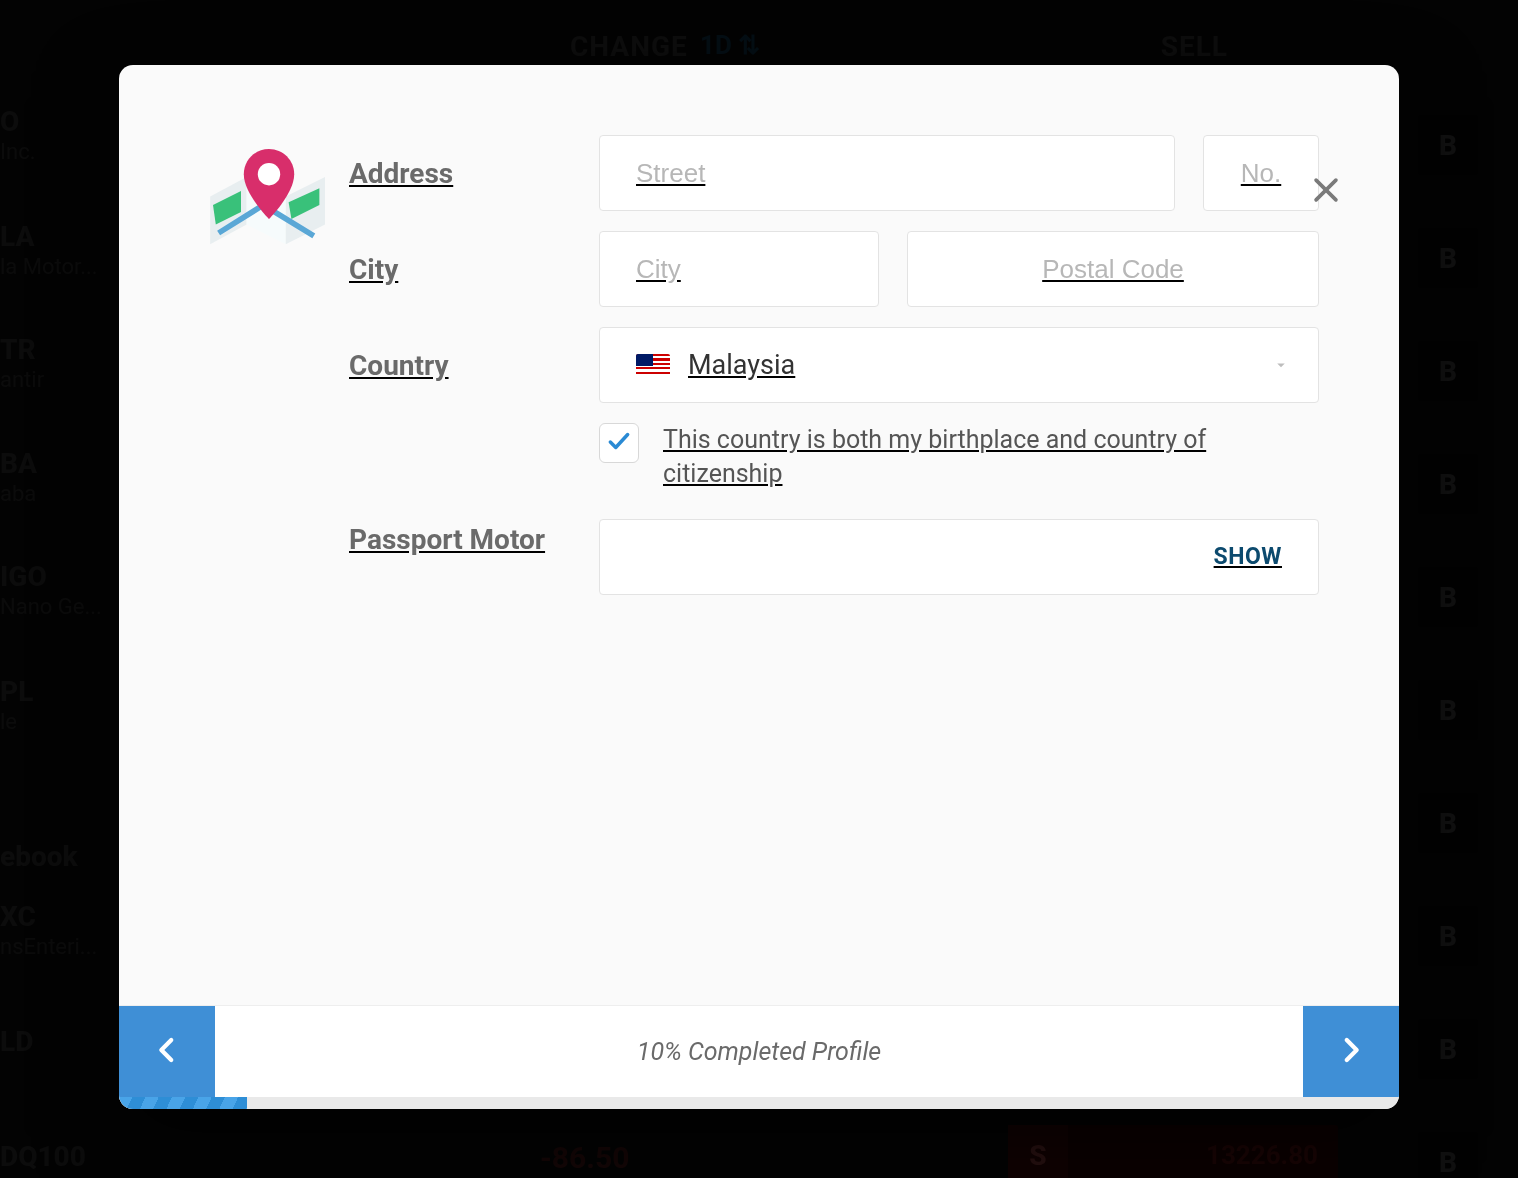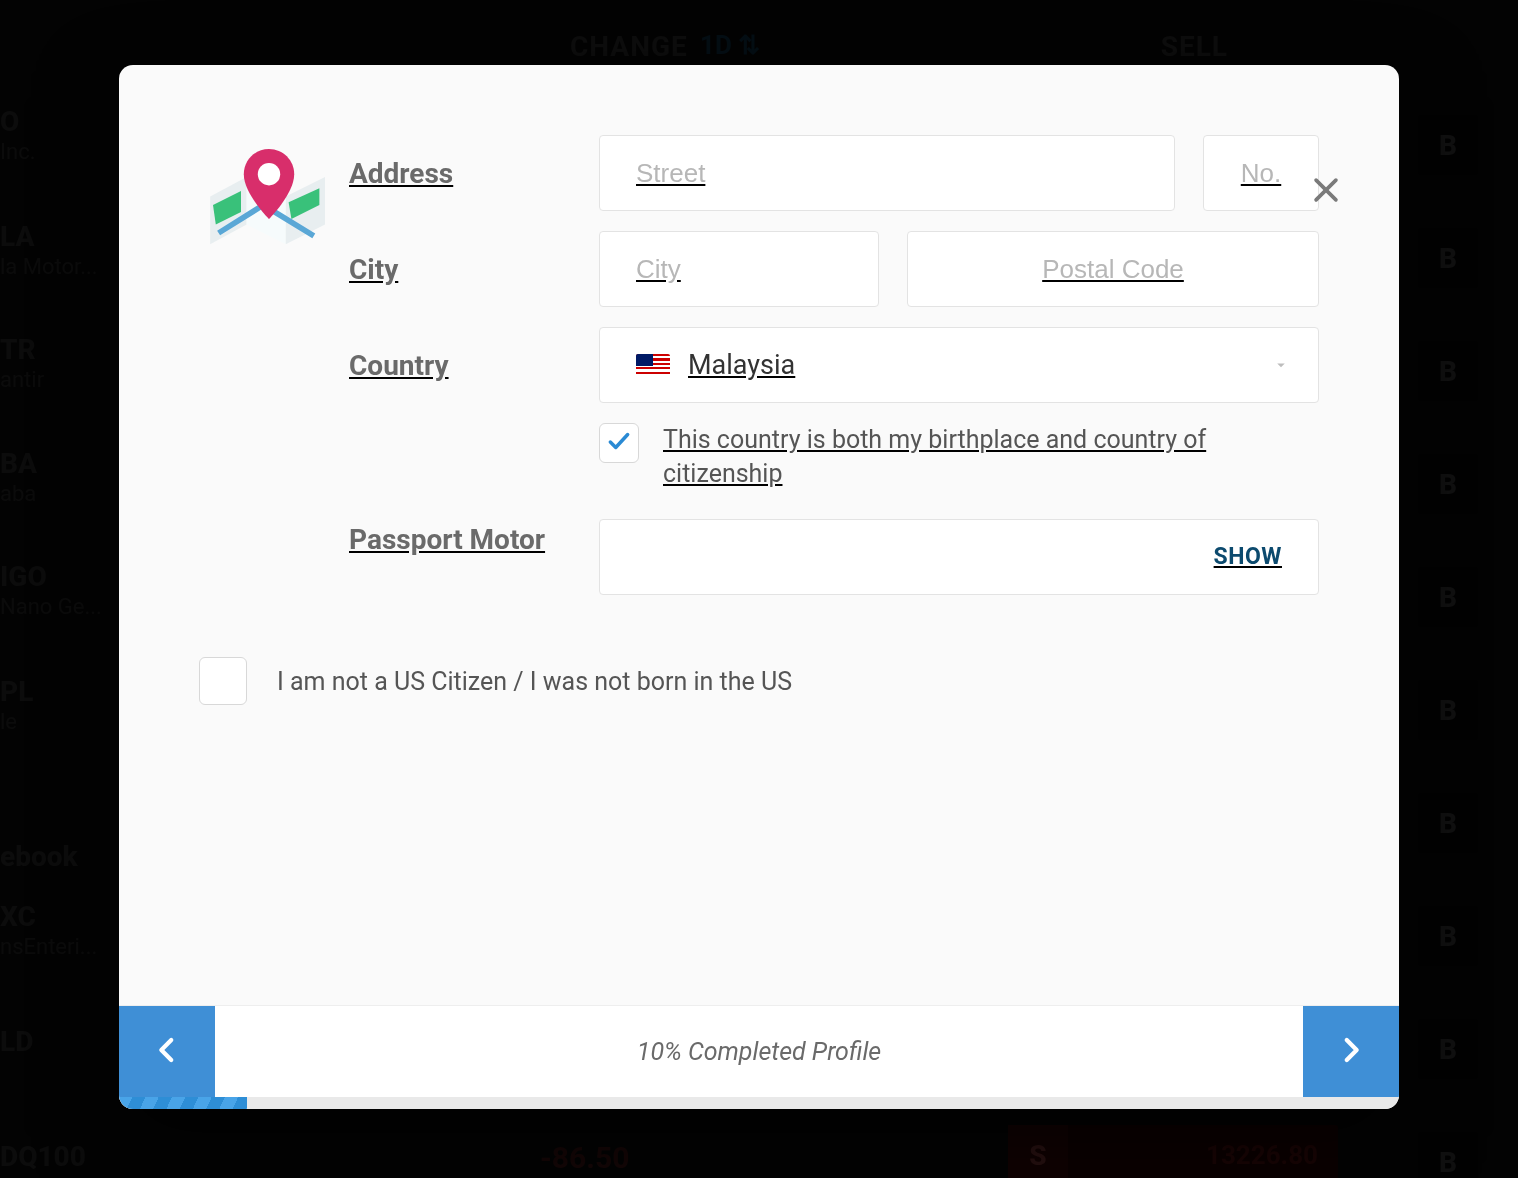--- a/index.html
+++ b/index.html
@@ -213,28 +213,20 @@
             <div class="check-text">This country is both my birthplace and country of citizenship</div>
           </div>
           <div class="row" style="margin-bottom:0;">
             <div class="passport-field">
               <span class="show-btn">SHOW</span>
             </div>
           </div>
         </div>
       </div>
 
-      <div class="disclaimer-row">
-        <div class="chk unchecked">
-          <span>
-            
-          </span>
-        </div>
-        <div class="disclaimer-text">I am not a US Citizen / I was not born in the US</div>
-      </div>
     </div>
 
     <div class="modal-footer">
       <div class="nav-btn">
         <span>
           <svg viewBox="0 0 24 24" fill="none" stroke="currentColor" stroke-width="3" stroke-linecap="round" stroke-linejoin="round">
               <polyline points="15 5 8 12 15 19"></polyline>
             </svg>
         </span>
       </div>

